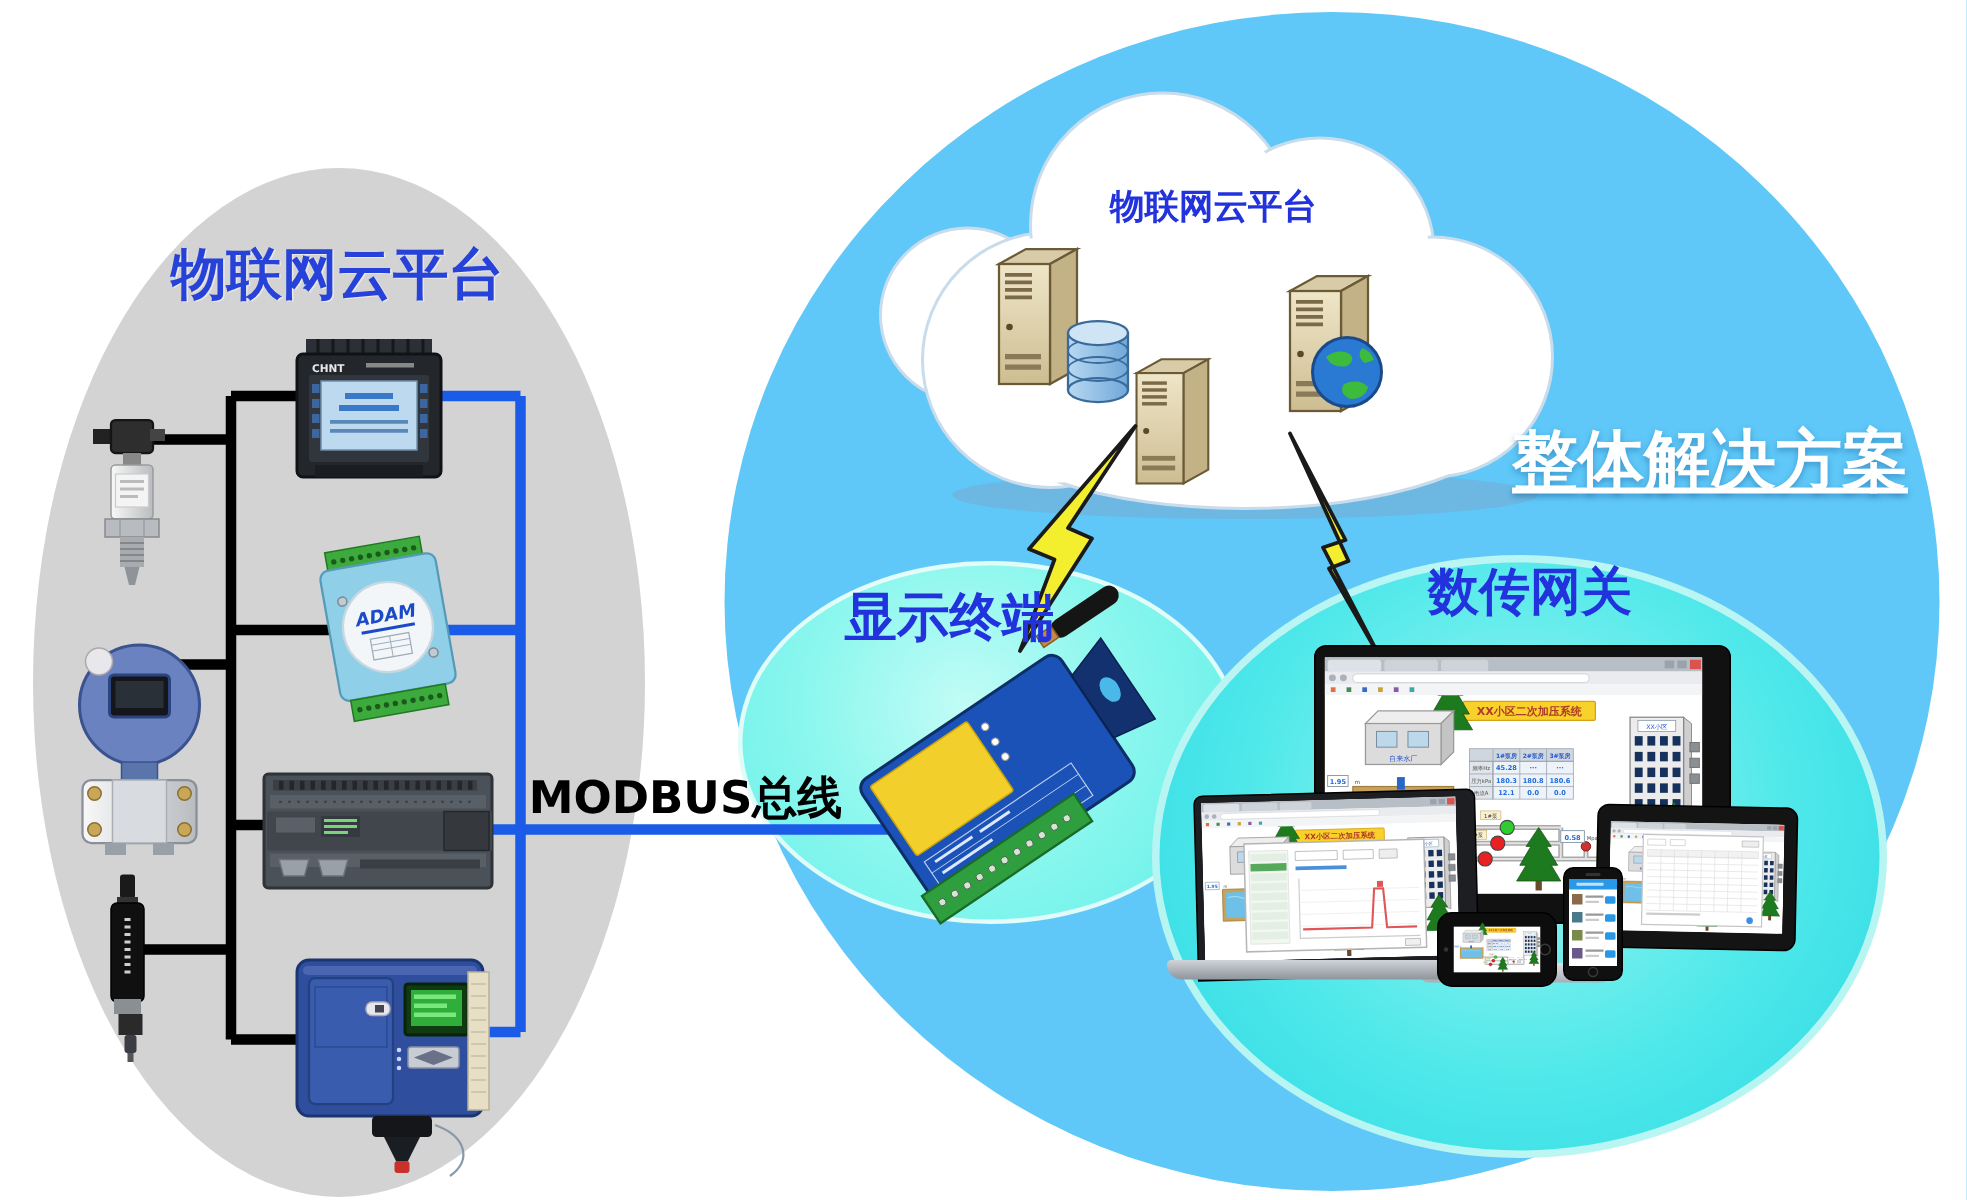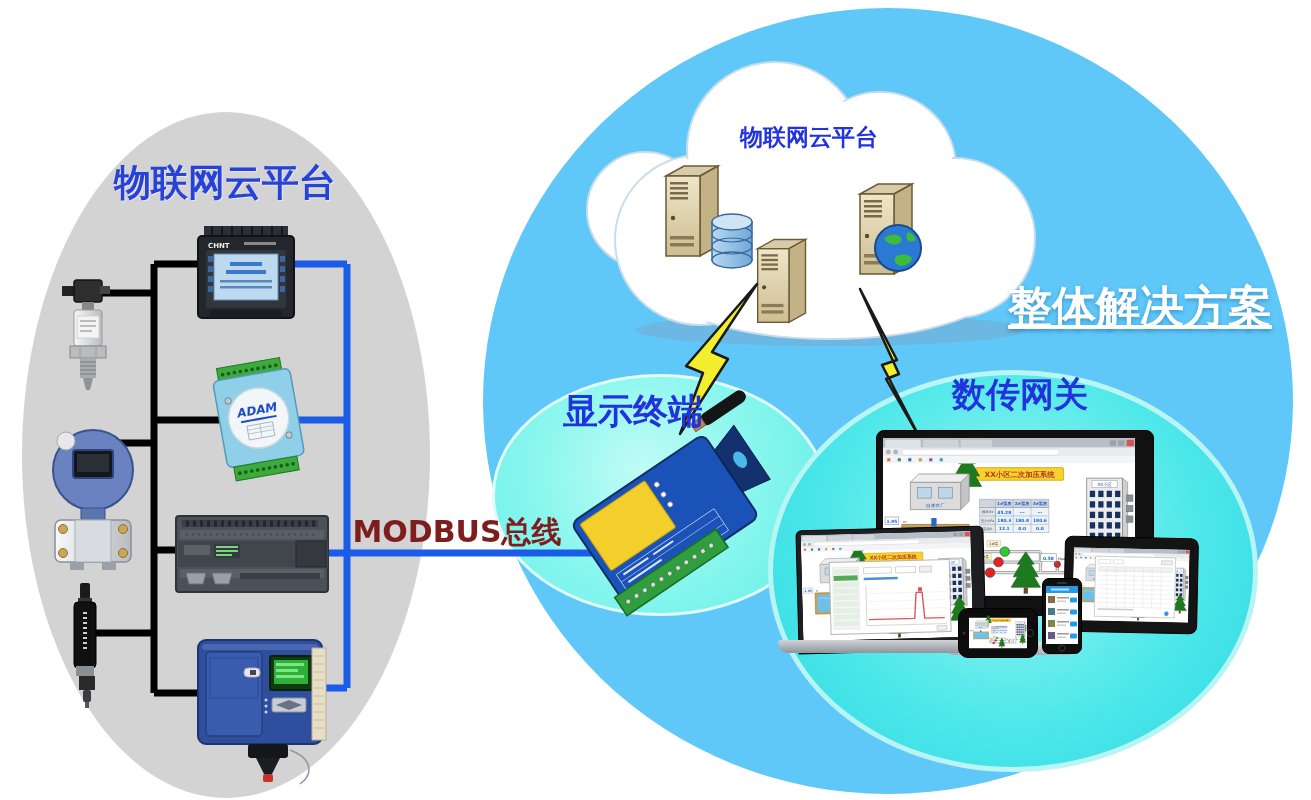--- a/index.html
+++ b/index.html
@@ -16,21 +16,21 @@
      background:radial-gradient(circle at 50% 42%, #9ef6ef 0%, #4fe8ea 55%, #2ad8e4 100%);
      border:5px solid rgba(205,248,245,0.85);}
   .title{position:absolute;text-align:center;font-weight:bold;white-space:nowrap;}
   .title-blue{color:#2642d8;text-shadow:1px 1px 0 rgba(255,255,255,0.5);}
   #title-left{left:100px;top:158px;width:250px;font-size:37px;}
   #title-cloud{left:684px;top:122px;width:250px;font-size:23px;color:#2233dd;}
   #title-solution{left:985px;top:278px;width:310px;font-size:44px;color:#ffffff;
      text-shadow:0 2px 4px rgba(20,90,150,0.45);text-decoration:underline;}
   #title-gateway{left:538px;top:388px;width:190px;font-size:35px;color:#2233dd;}
   #title-display{left:925px;top:372px;width:190px;font-size:34px;color:#2233dd;}
-  #modbus-label{left:352px;top:512px;width:210px;font-size:30px;color:#7f1d1d;font-weight:bold;
+  #modbus-label{left:352px;top:512px;width:210px;font-size:30px;color:#000000;font-weight:bold;
      text-align:center;white-space:nowrap;}
   svg{display:block;}
   
   .bezel{position:absolute;background:#111;border:1px solid #000;}
   #monitor{left:876px;top:430px;width:264px;height:172px;border-radius:8px;padding:6px;box-sizing:content-box;}
   #monitor-stand{left:987px;top:608px;width:46px;height:36px;
      background:linear-gradient(180deg,#c9cdd3,#9aa0a8);
      clip-path:polygon(18% 0,82% 0,100% 100%,0 100%);}
   #monitor-base{left:946px;top:642px;width:128px;height:13px;border-radius:7px;
      background:linear-gradient(#dfe2e7,#a8adb5);}

